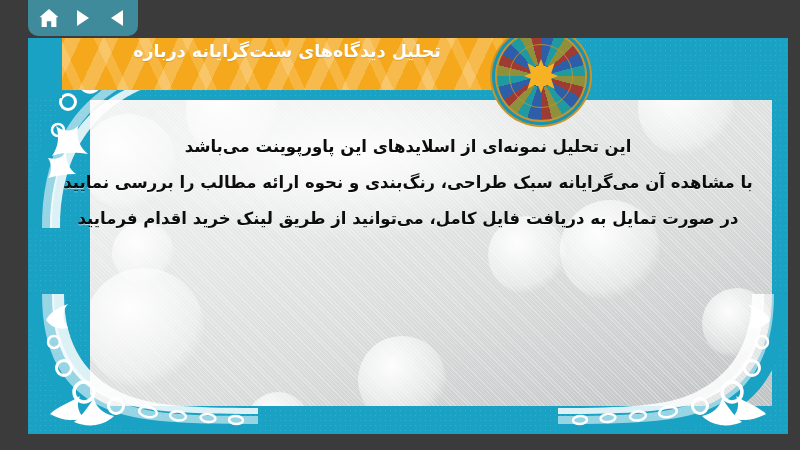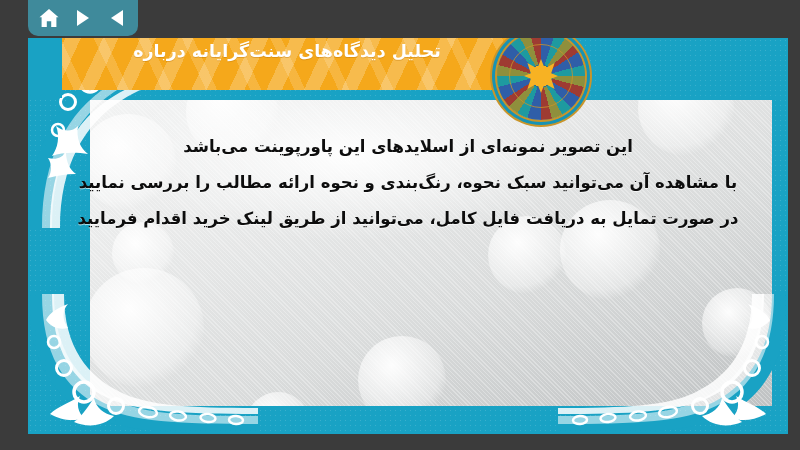--- a/index.html
+++ b/index.html
@@ -286,19 +286,19 @@
         <div>تحلیل دیدگاه‌های سنت‌گرایانه درباره</div>
       </div>
     </div>
 
     <div id="medallion">
       <div class="inner-ring"></div>
       <div class="star"></div>
     </div>
 
     <div id="body-text">
-      <p>این تصویر نمونه‌ای از اسلایدهای این پاورپوینت می‌باشد</p>
-      <p>با مشاهده آن می‌توانید سبک نحوه، رنگ‌بندی و نحوه ارائه مطالب را بررسی نمایید</p>
+      <p>این تحلیل نمونه‌ای از اسلایدهای این پاورپوینت می‌باشد</p>
+      <p>با مشاهده آن می‌گرایانه سبک طراحی، رنگ‌بندی و نحوه ارائه مطالب را بررسی نمایید</p>
       <p>در صورت تمایل به دریافت فایل کامل، می‌توانید از طریق لینک خرید اقدام فرمایید</p>
     </div>
 
   </div>
 </div>
 
 </body></html>

